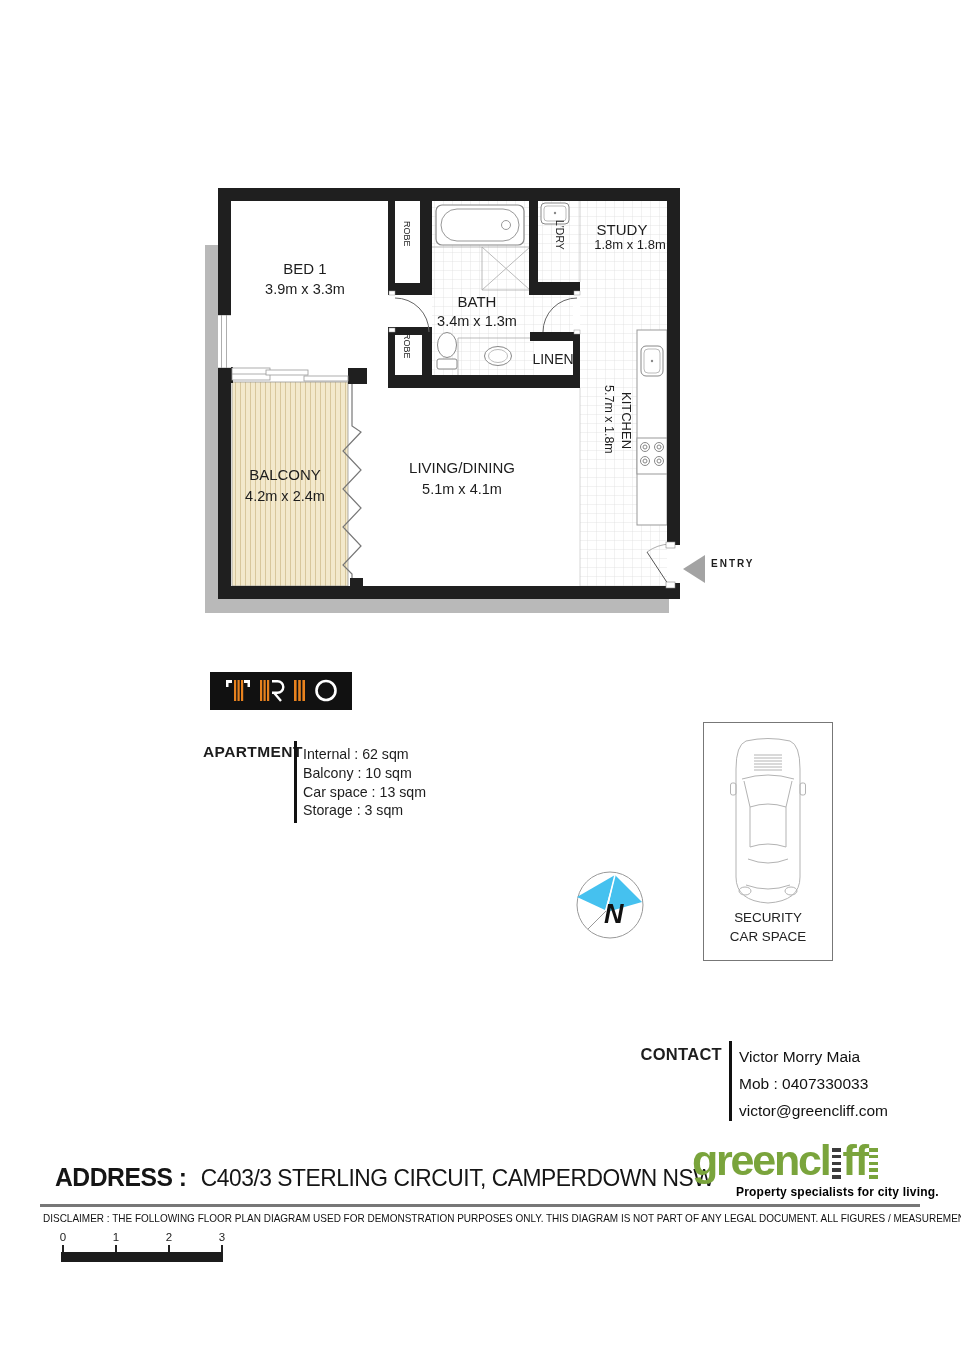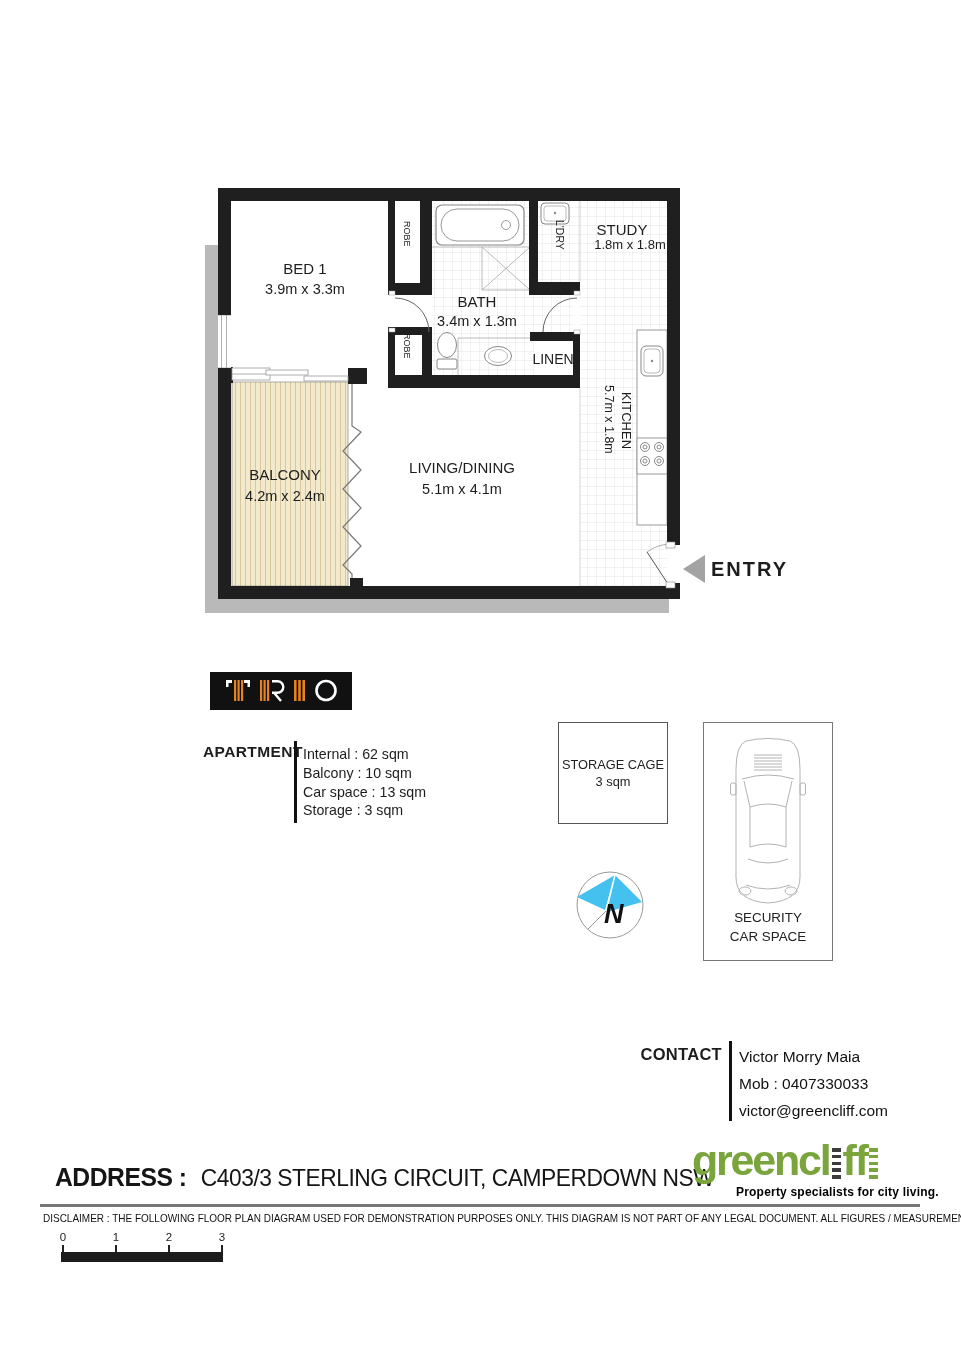--- a/index.html
+++ b/index.html
@@ -199,21 +199,21 @@
     <div class="lbl vtext" style="left:360px;top:40px;font-size:10.5px;">L'DRY</div>
     <div class="lbl" style="left:422px;top:41px;font-size:15px;">STUDY</div>
     <div class="lbl" style="left:430px;top:57px;font-size:13px;">1.8m x 1.8m</div>
     <div class="lbl small-room" style="left:353px;top:171px;">LINEN</div>
     <div class="lbl vtext" style="left:426px;top:212px;font-size:13px;">KITCHEN</div>
     <div class="lbl vtext" style="left:409px;top:205px;font-size:12.5px;">5.7m x 1.8m</div>
     <div class="lbl room" style="left:262px;top:279px;">LIVING/DINING</div>
     <div class="lbl dims" style="left:262px;top:301px;">5.1m x 4.1m</div>
     <div class="lbl room" style="left:85px;top:286px;">BALCONY</div>
     <div class="lbl dims" style="left:85px;top:308px;">4.2m x 2.4m</div>
-    <div class="lbl-left" style="left:511px;top:378px;font-size:20px;font-weight:bold;letter-spacing:2px;">ENTRY</div>
+    <div class="lbl-left" style="left:511px;top:378px;font-size:10px;font-weight:bold;letter-spacing:2px;">ENTRY</div>
   </div>
 
   <div id="trio" class="abs">
     <span class="hiddentxt">TRIO</span>
     <svg width="142" height="38" viewBox="0 0 142 38">
       <rect width="142" height="38" fill="#111"></rect>
 
       <rect x="16" y="8" width="6" height="3" fill="#fff"></rect>
         <rect x="16" y="8" width="2.5" height="7" fill="#fff"></rect>
       <rect x="34" y="8" width="6" height="3" fill="#fff"></rect>
@@ -237,24 +237,20 @@
 
   <div id="apt-heading" class="abs">APARTMENT</div>
   <div id="apt-divider" class="abs"></div>
   <div id="apt-items" class="abs">
     <div>Internal : 62 sqm</div>
     <div>Balcony : 10 sqm</div>
     <div>Car space : 13 sqm</div>
     <div>Storage : 3 sqm</div>
   </div>
 
-  <div id="storage-box" class="abs">
-    <div>STORAGE CAGE</div>
-    <div>3 sqm</div>
-  </div>
 
   <div id="car-box" class="abs">
     <svg width="76" height="172" viewBox="0 0 76 172" fill="none" stroke="#b3b3b3" stroke-width="1">
       <path d="M16,6 Q38,1 60,6 Q70,10 70,34 L70,142 Q70,166 38,168 Q6,166 6,142 L6,34 Q6,10 16,6 Z"></path>
       <path d="M24,20 H52 M24,23 H52 M24,26 H52 M24,29 H52 M24,32 H52 M24,35 H52"></path>
       <path d="M12,44 Q38,36 64,44 M14,46 L20,72 M62,46 L56,72 M20,72 Q38,66 56,72"></path>
       <path d="M20,72 L20,112 M56,72 L56,112 M20,112 Q38,106 56,112"></path>
       <path d="M18,124 Q38,132 58,124 M16,150 Q38,158 60,150"></path>
       <rect x="0.5" y="48" width="5.5" height="12" rx="2"></rect>
       <rect x="70" y="48" width="5.5" height="12" rx="2"></rect>

